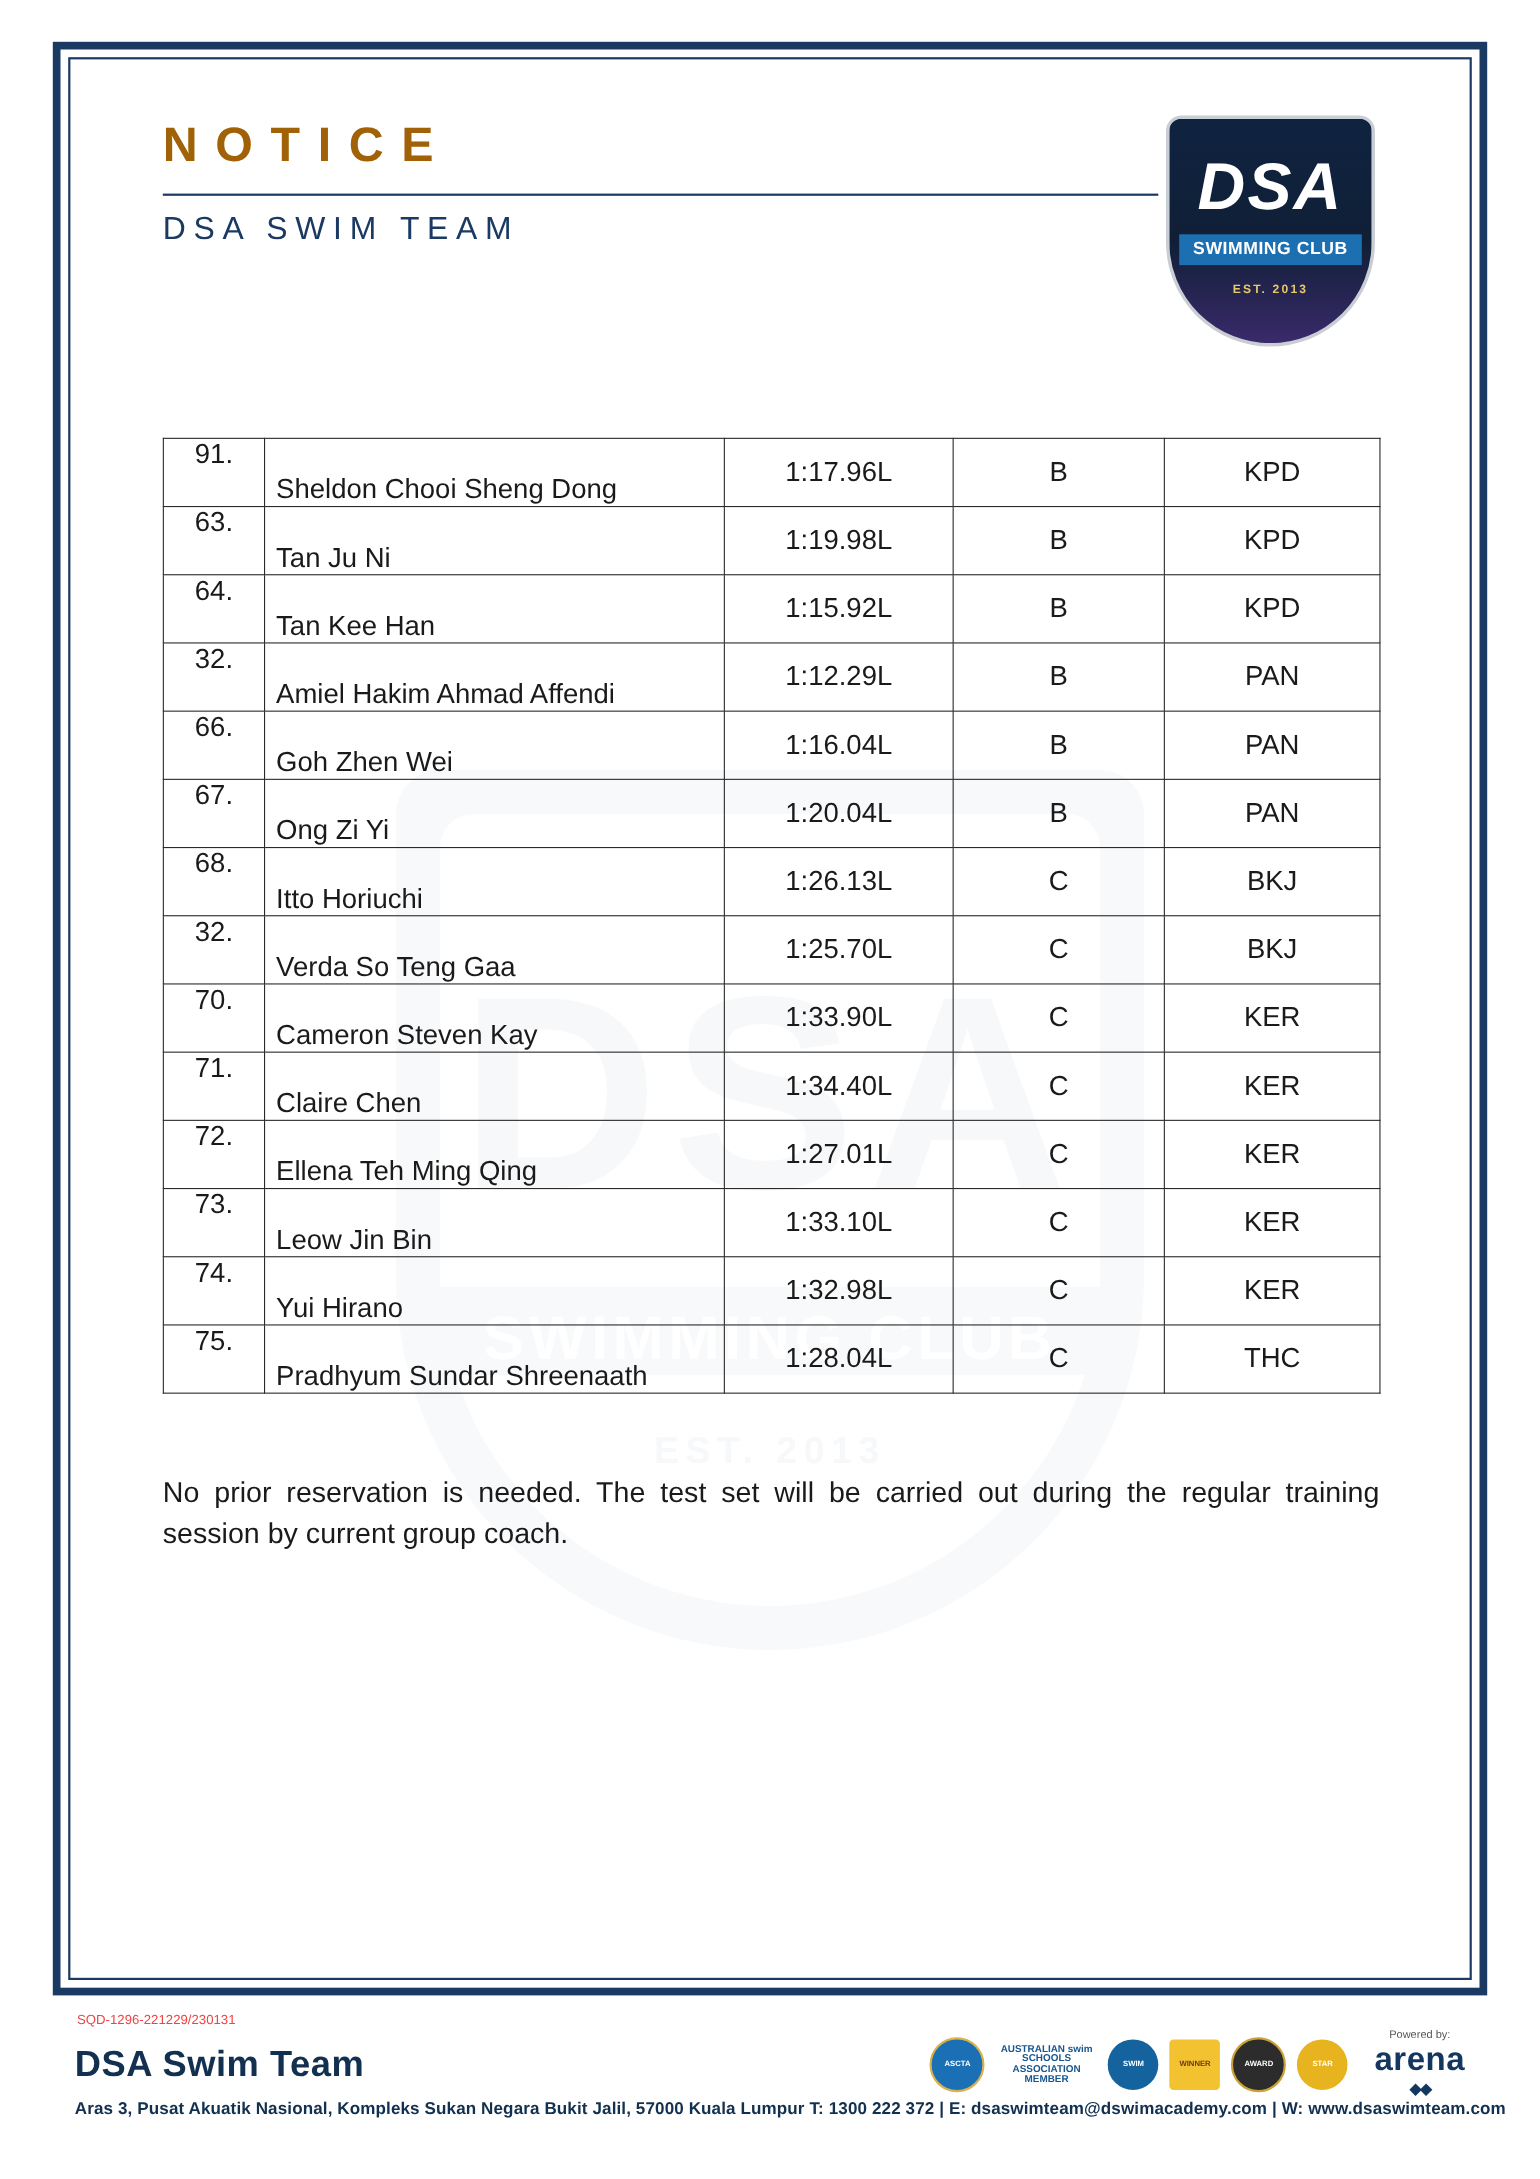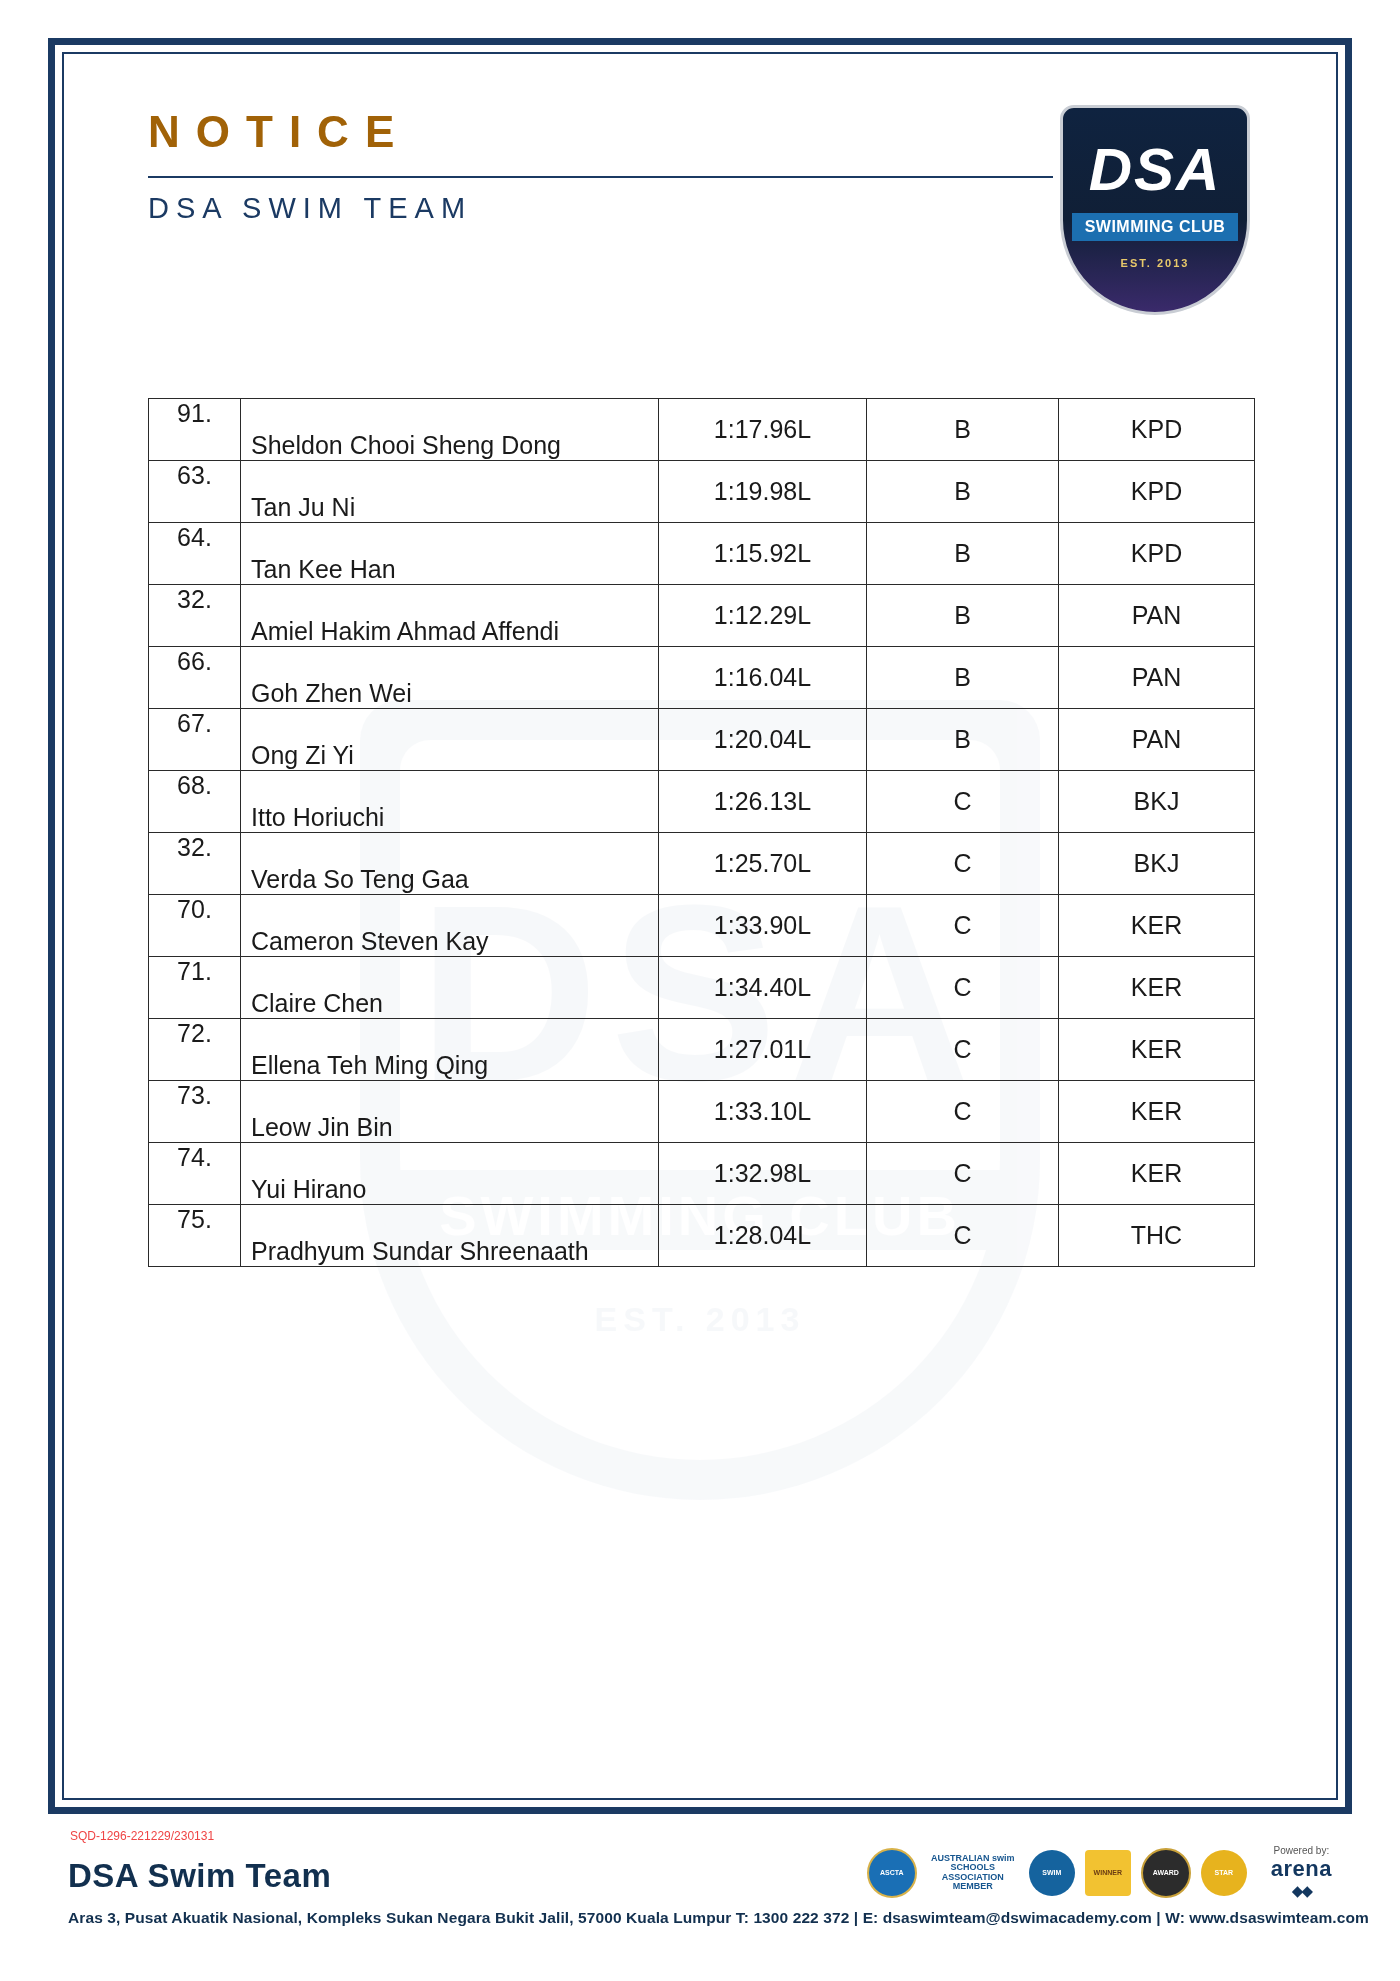--- a/index.html
+++ b/index.html
@@ -324,21 +324,21 @@
   .arena {
     margin-left: 14px;
     text-align: center;
     color: #1b3a63;
   }
   .arena-top {
     font-size: 10px;
     color: #555;
   }
   .arena-name {
-    font-size: 22px;
+    font-size: 30px;
     font-weight: bold;
     letter-spacing: 0.5px;
     color: #13375f;
   }
   .arena-mark {
     font-size: 15px;
     color: #13375f;
     letter-spacing: -2px;
   }
 </style>
@@ -472,20 +472,21 @@
           <td class="col-no">75.</td>
           <td class="col-name">Pradhyum Sundar Shreenaath</td>
           <td class="col-time">1:28.04L</td>
           <td class="col-group">C</td>
           <td class="col-club">THC</td>
         </tr>
       </tbody>
     </table>
   </div>
 
+  <div class="note">No prior reservation is needed. The test set will be carried out during the regular training session by current group coach.</div>
 
   <div class="footer">
     <div class="footer-code">SQD-1296-221229/230131</div>
     <div class="footer-title">DSA Swim Team</div>
     <div class="footer-addr">Aras 3, Pusat Akuatik Nasional, Kompleks Sukan Negara Bukit Jalil, 57000 Kuala Lumpur  T: 1300 222 372  |  E: dsaswimteam@dswimacademy.com  |  W: www.dsaswimteam.com</div>
     <div class="footer-badges">
       <div class="badge b1">ASCTA</div>
       <div class="badge b2">AUSTRALIAN swim SCHOOLS ASSOCIATION MEMBER</div>
       <div class="badge b3">SWIM</div>
       <div class="badge b4">WINNER</div>

